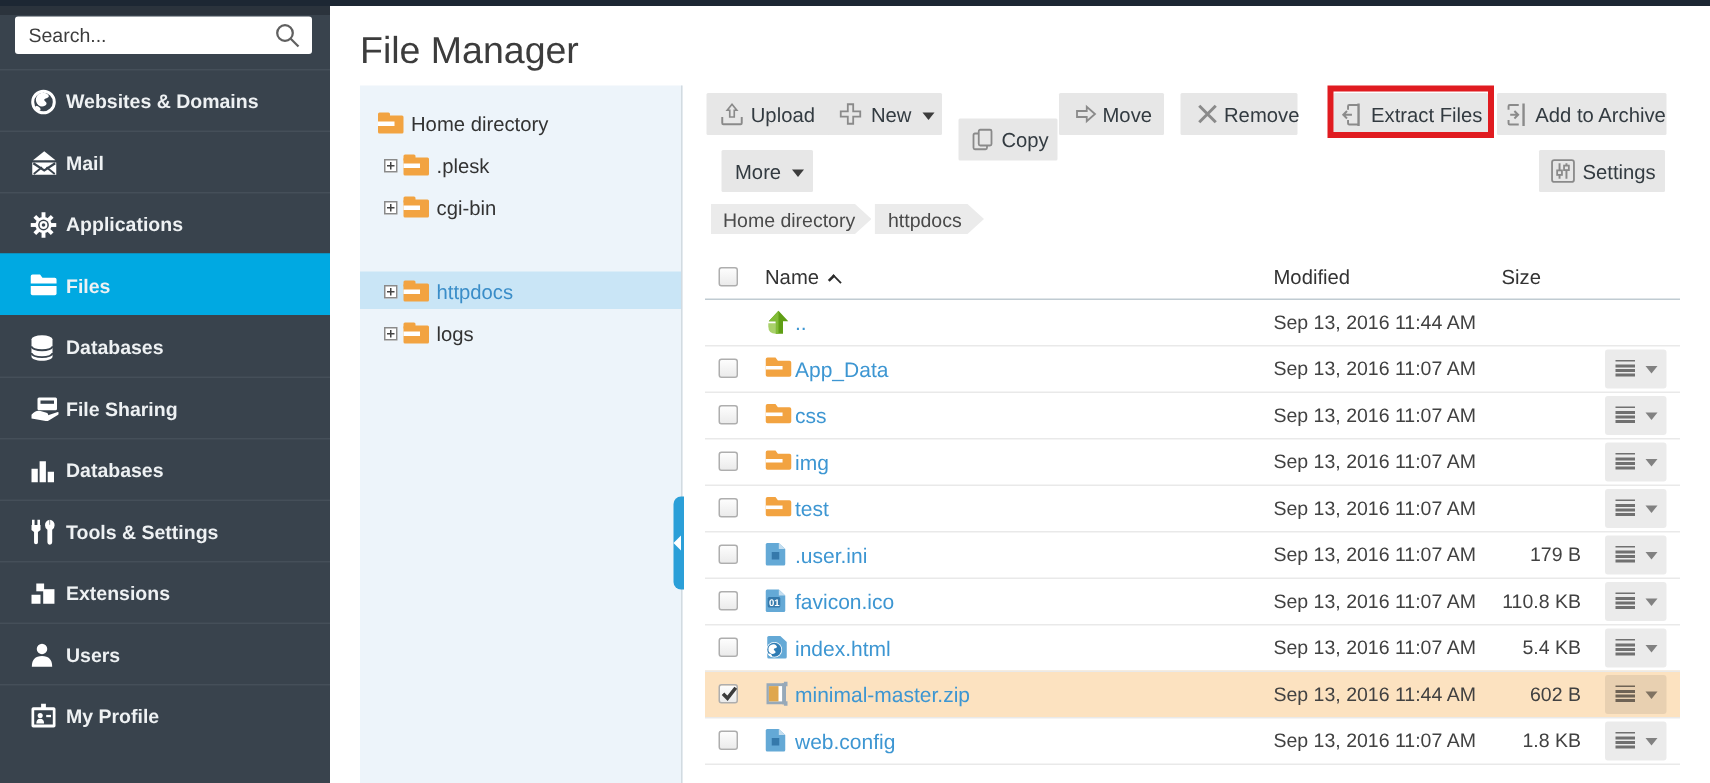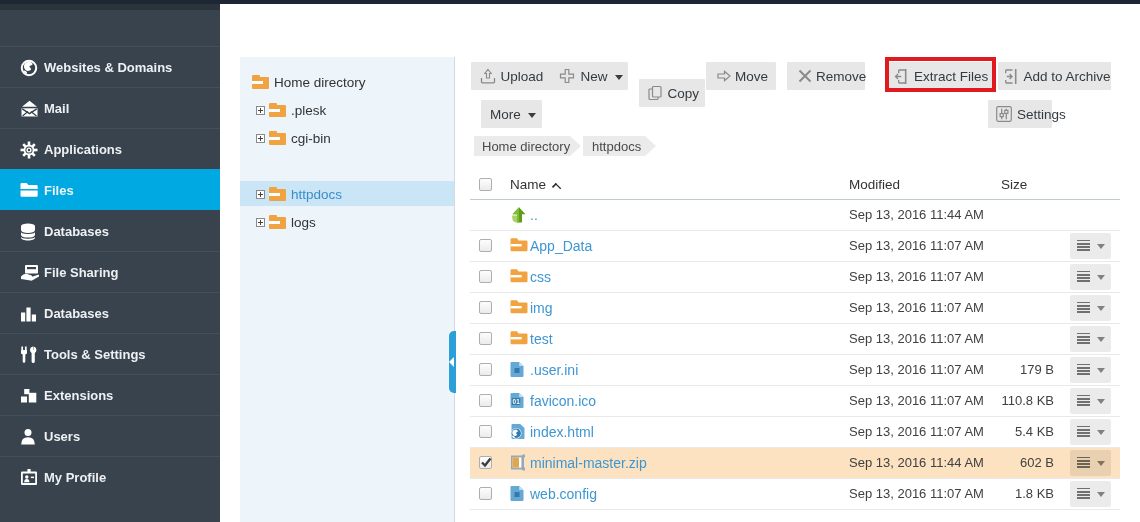--- a/index.html
+++ b/index.html
@@ -65,20 +65,27 @@
 .sorti { display:inline-block; width:8px; height:8px; margin-left:6px; position:relative; }
 .sorti:before { content:""; position:absolute; left:0; top:2px; width:7px; height:7px; border-left:2.4px solid #2b2b2b; border-top:2.4px solid #2b2b2b; transform:rotate(45deg) scale(0.85,0.6); }
 </style>
 </head>
 <body>
 <div id="page">
   <div id="topbar"></div>
 
   <div id="sidebar">
     <div id="sidestrip"></div>
+    <div id="search">
+        <span>Search...</span>
+      <svg width="18" height="18" viewBox="0 0 18 18">
+          <circle cx="7" cy="7" r="5.2" fill="none" stroke="#606060" stroke-width="1.5"></circle>
+          <line x1="10.8" y1="10.8" x2="16" y2="16" stroke="#606060" stroke-width="1.5"></line>
+        </svg>
+    </div>
   </div>
   <div id="menu">
       <div class="mitem" style="top:46px">
         <span class="ic"><svg width="18" height="18" viewBox="0 0 18 18">
             <circle cx="9" cy="9" r="7.2" fill="none" stroke="#fff" stroke-width="2"></circle>
             <path d="M6 3.5 q4-1.5 6 .5 q1.5 1.8-1 2.5 q-2.5 .6-1 2 q2 1.5 .2 2.8 q-2.5 1.6-4.7-.3 q-2-2-1.5-4.5 q.3-2 2-3z" fill="#fff"></path>
             <path d="M4.5 11.5 q2 .5 2.5 2 q.4 1.4-1 1.2 q-2-.8-2.6-2.6z" fill="#fff"></path>
           </svg></span>
         <span class="lbl">Websites &amp; Domains</span>
       </div>
@@ -172,20 +179,21 @@
             <rect x="1" y="2.5" width="16" height="13.5" rx="1.2" fill="#fff"></rect>
             <rect x="2.8" y="4.5" width="12.4" height="9.5" fill="#39434d"></rect>
             <circle cx="6.8" cy="8" r="1.7" fill="#fff"></circle>
             <path d="M4.2 13.3 q0-3.2 2.6-3.2 q2.6 0 2.6 3.2z" fill="#fff"></path>
             <rect x="10.8" y="7.6" width="3.2" height="1.5" fill="#fff"></rect>
           </svg></span>
         <span class="lbl">My Profile</span>
       </div>
     </div>
 
+  <div id="title">File Manager</div>
 
   <div id="tree">
       <div class="titem" style="top:11px">
         <div class="fold" style="left:12px;top:7px">
           <div class="b"></div>
           <div class="t"></div>
           <div class="s"></div>
         </div>
         <span class="nm" style="left:34px">Home directory</span>
       </div>
@@ -274,21 +282,21 @@
         <span class="ic" style="left:4px"><svg width="17" height="17" viewBox="0 0 17 17">
             <path d="M10.5 2 h-6 q-.8 0-.8 .8 v2.4 M3.7 12 v2.2 q0 .8 .8 .8 h6" fill="none" stroke="#8a8a8a" stroke-width="1.3"></path>
             <path d="M13.7 1 v15" stroke="#8a8a8a" stroke-width="1.6"></path>
             <path d="M4.8 8.5 h5.3 M7.6 6 L10.1 8.5 L7.6 11" fill="none" stroke="#8a8a8a" stroke-width="1.3"></path>
           </svg></span>
         <span class="tx" style="left:25.5px">Add to Archive</span>
       </div>
       <div class="btn" style="left:481px;top:100px;width:61px">
         <span class="tx" style="left:9px">More<span class="caret"></span></span>
       </div>
-      <div class="btn" style="left:988px;top:100px;width:64px">
+      <div class="btn" style="left:1026px;top:100px;width:84px">
         <span class="ic" style="left:8px"><svg width="16" height="16" viewBox="0 0 16 16">
             <rect x="0.7" y="0.7" width="14.6" height="14.6" rx="1.5" fill="none" stroke="#8a8a8a" stroke-width="1.2"></rect>
             <path d="M5.7 2.8 v10.4 M10.3 2.8 v10.4" stroke="#8a8a8a" stroke-width="1.3"></path>
             <rect x="4.1" y="7.6" width="3.2" height="3" fill="#e7e7e7" stroke="#8a8a8a" stroke-width="1.2"></rect>
             <rect x="8.7" y="4.4" width="3.2" height="3" fill="#e7e7e7" stroke="#8a8a8a" stroke-width="1.2"></rect>
           </svg></span>
         <span class="tx" style="left:29px">Settings</span>
       </div>
       <div id="redbox"></div>
       <div class="crumb" style="left:474px;width:107px;clip-path:polygon(0 0,96px 0,107px 50%,96px 100%,0 100%)">

